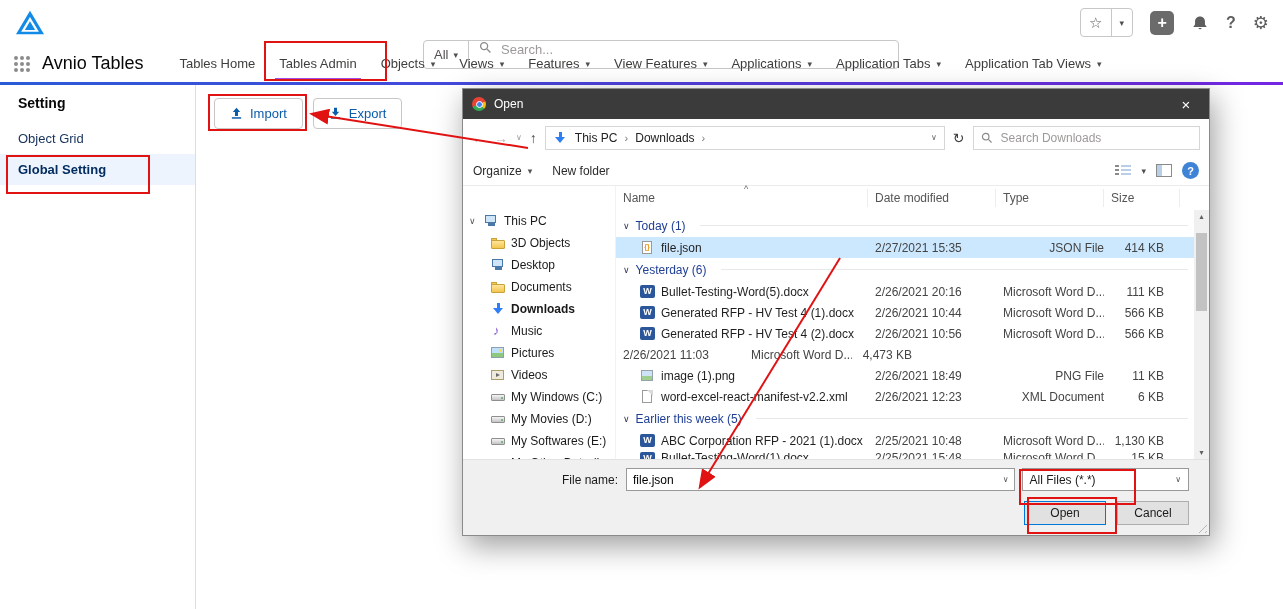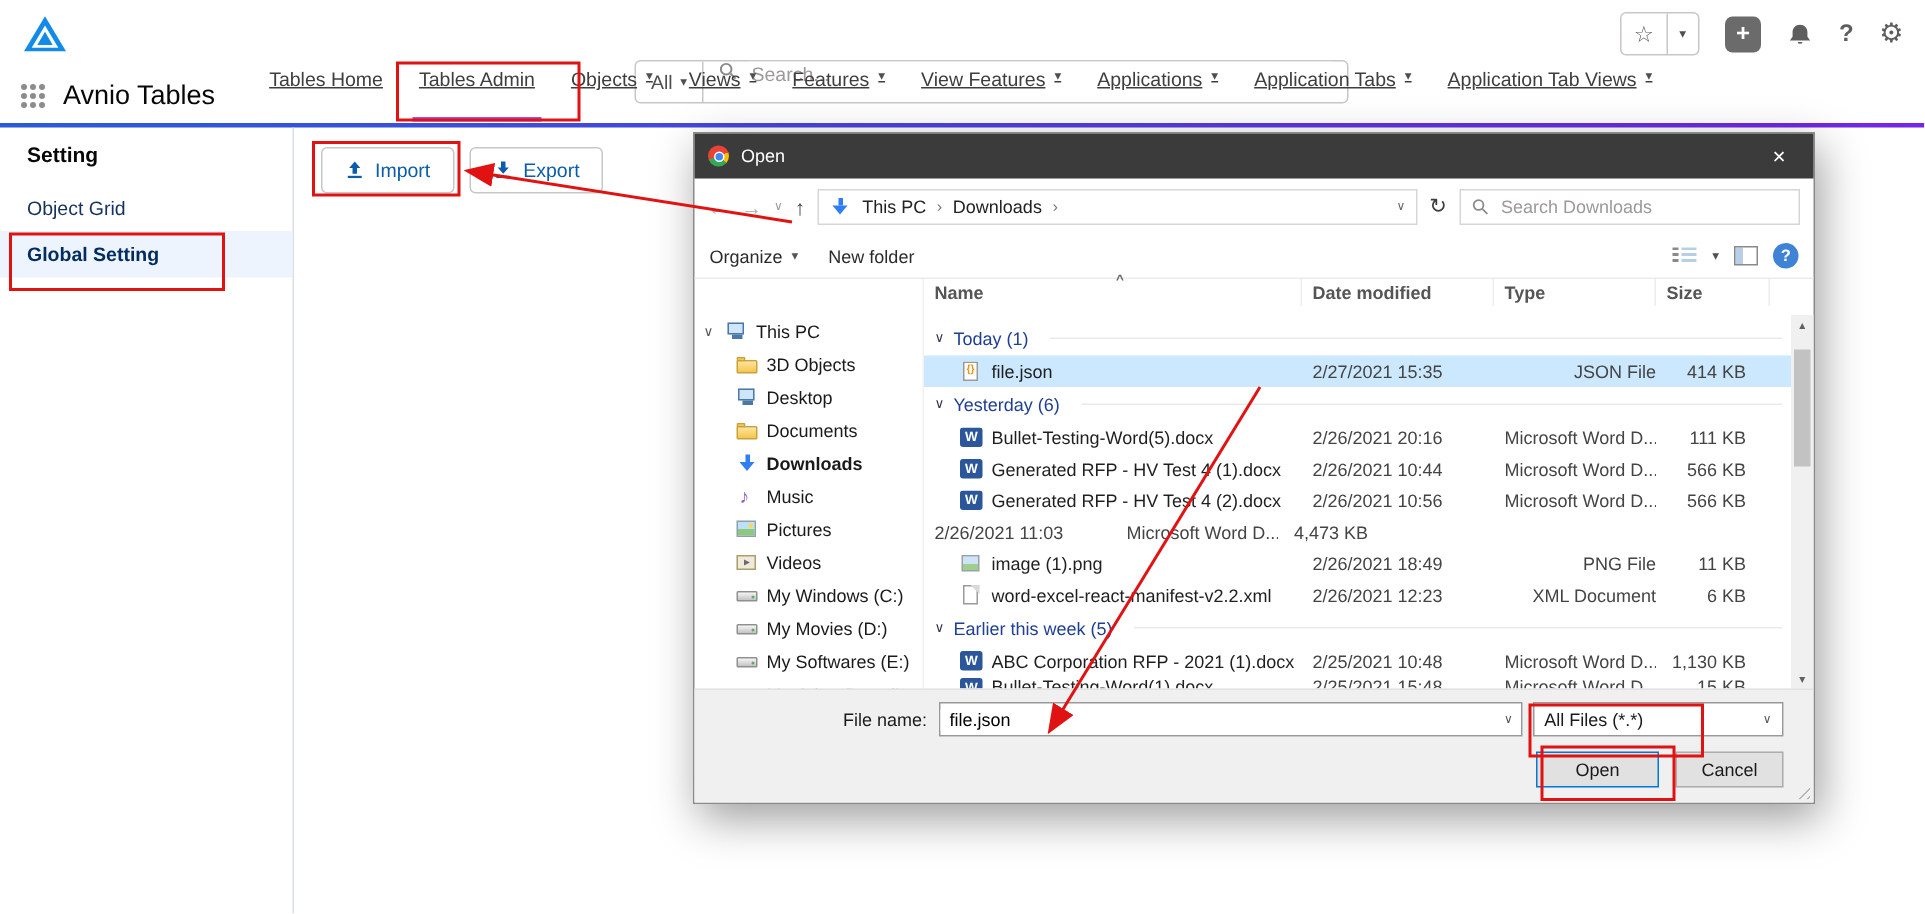--- a/index.html
+++ b/index.html
@@ -25,21 +25,21 @@
            justify-content:center;font-size:16px;font-weight:bold;cursor:pointer;}
   .qmark{font-size:16px;font-weight:bold;cursor:pointer;}
   .gear{font-size:18px;cursor:pointer;}
 
   
   .navbar{height:37px;display:flex;align-items:center;padding:0 14px;box-sizing:border-box;}
   .waffle{display:grid;grid-template-columns:repeat(3,4px);grid-gap:2px;margin-right:12px;cursor:pointer;}
   .waffle span{width:4px;height:4px;border-radius:50%;background:#8c8c8c;}
   .appname{font-size:18px;color:#080707;margin-right:24px;white-space:nowrap;}
   .tabbar{display:flex;height:37px;}
-  .tab{display:flex;gap:6px;padding:0 12px;font-size:13px;color:#3e3e3c;position:relative;cursor:pointer;white-space:nowrap;text-decoration:underline;}
+  .tab{display:flex;align-items:center;gap:6px;padding:0 12px;font-size:13px;color:#3e3e3c;position:relative;cursor:pointer;white-space:nowrap;}
   .tab .caret{font-size:9px;color:#514f4d;}
   .tab.active::after{content:"";position:absolute;left:8px;right:8px;bottom:1px;height:3px;background:#a24ee6;}
   .brandline{height:3px;background:linear-gradient(90deg,#2a5bd7,#7526e3);}
 
   
   .mainwrap{display:flex;height:524px;position:relative;}
   .sidebar{width:196px;border-right:1px solid #d8dde6;padding-top:8px;box-sizing:border-box;flex:0 0 auto;}
   .sb-title{font-size:14px;font-weight:bold;color:#080707;padding:2px 18px 12px;}
   .sb-item{font-size:13px;color:#16325c;padding:8px 18px;cursor:pointer;}
   .sb-item.sel{background:#eef4fe;font-weight:bold;color:#032d60;}
@@ -82,21 +82,21 @@
   .dlg-main{flex:1;display:flex;min-height:0;}
   .tree{width:152px;padding:24px 0 0 4px;box-sizing:border-box;overflow:hidden;flex:0 0 auto;}
   .tnode{height:22px;display:flex;align-items:center;gap:5px;font-size:12px;color:#1a1a1a;cursor:pointer;white-space:nowrap;overflow:hidden;}
   .tnode.lvl0{padding-left:2px;}
   .tnode.lvl1{padding-left:24px;}
   .tnode.bold{font-weight:bold;}
   .texp{font-size:9px;color:#555;width:10px;flex:0 0 auto;}
   .tclip{font-size:9px;color:#555;margin-left:1px;}
 
   .listpane{flex:1;display:flex;flex-direction:column;min-width:0;position:relative;border-left:1px solid #f2f2f2;}
-  .lheader{display:flex;height:24px;align-items:flex-start;color:#555;flex:0 0 auto;padding-right:15px;font-weight:bold;}
+  .lheader{display:flex;height:24px;align-items:center;color:#555;flex:0 0 auto;padding-right:15px;}
   .hcell{padding-left:7px;box-sizing:border-box;border-right:1px solid #ededed;height:18px;display:flex;align-items:center;position:relative;cursor:pointer;}
   .hc0{width:252px;}.hc1{width:128px;}.hc2{width:108px;}.hc3{width:76px;}
   .sortmark{position:absolute;left:128px;top:-5px;font-size:9px;color:#666;}
   .lbody{flex:1;overflow:hidden;padding:4px 15px 0 0;position:relative;}
   .grow{height:23px;display:flex;align-items:center;gap:6px;padding-left:7px;cursor:pointer;}
   .gcaret{font-size:9px;color:#335;}
   .glabel{color:#1f3f95;}
   .grule{flex:1;height:1px;background:#e9e9e9;margin:0 6px 0 8px;}
   .frow{display:flex;height:21px;align-items:center;cursor:pointer;}
   .frow.sel{background:#cce8ff;}

